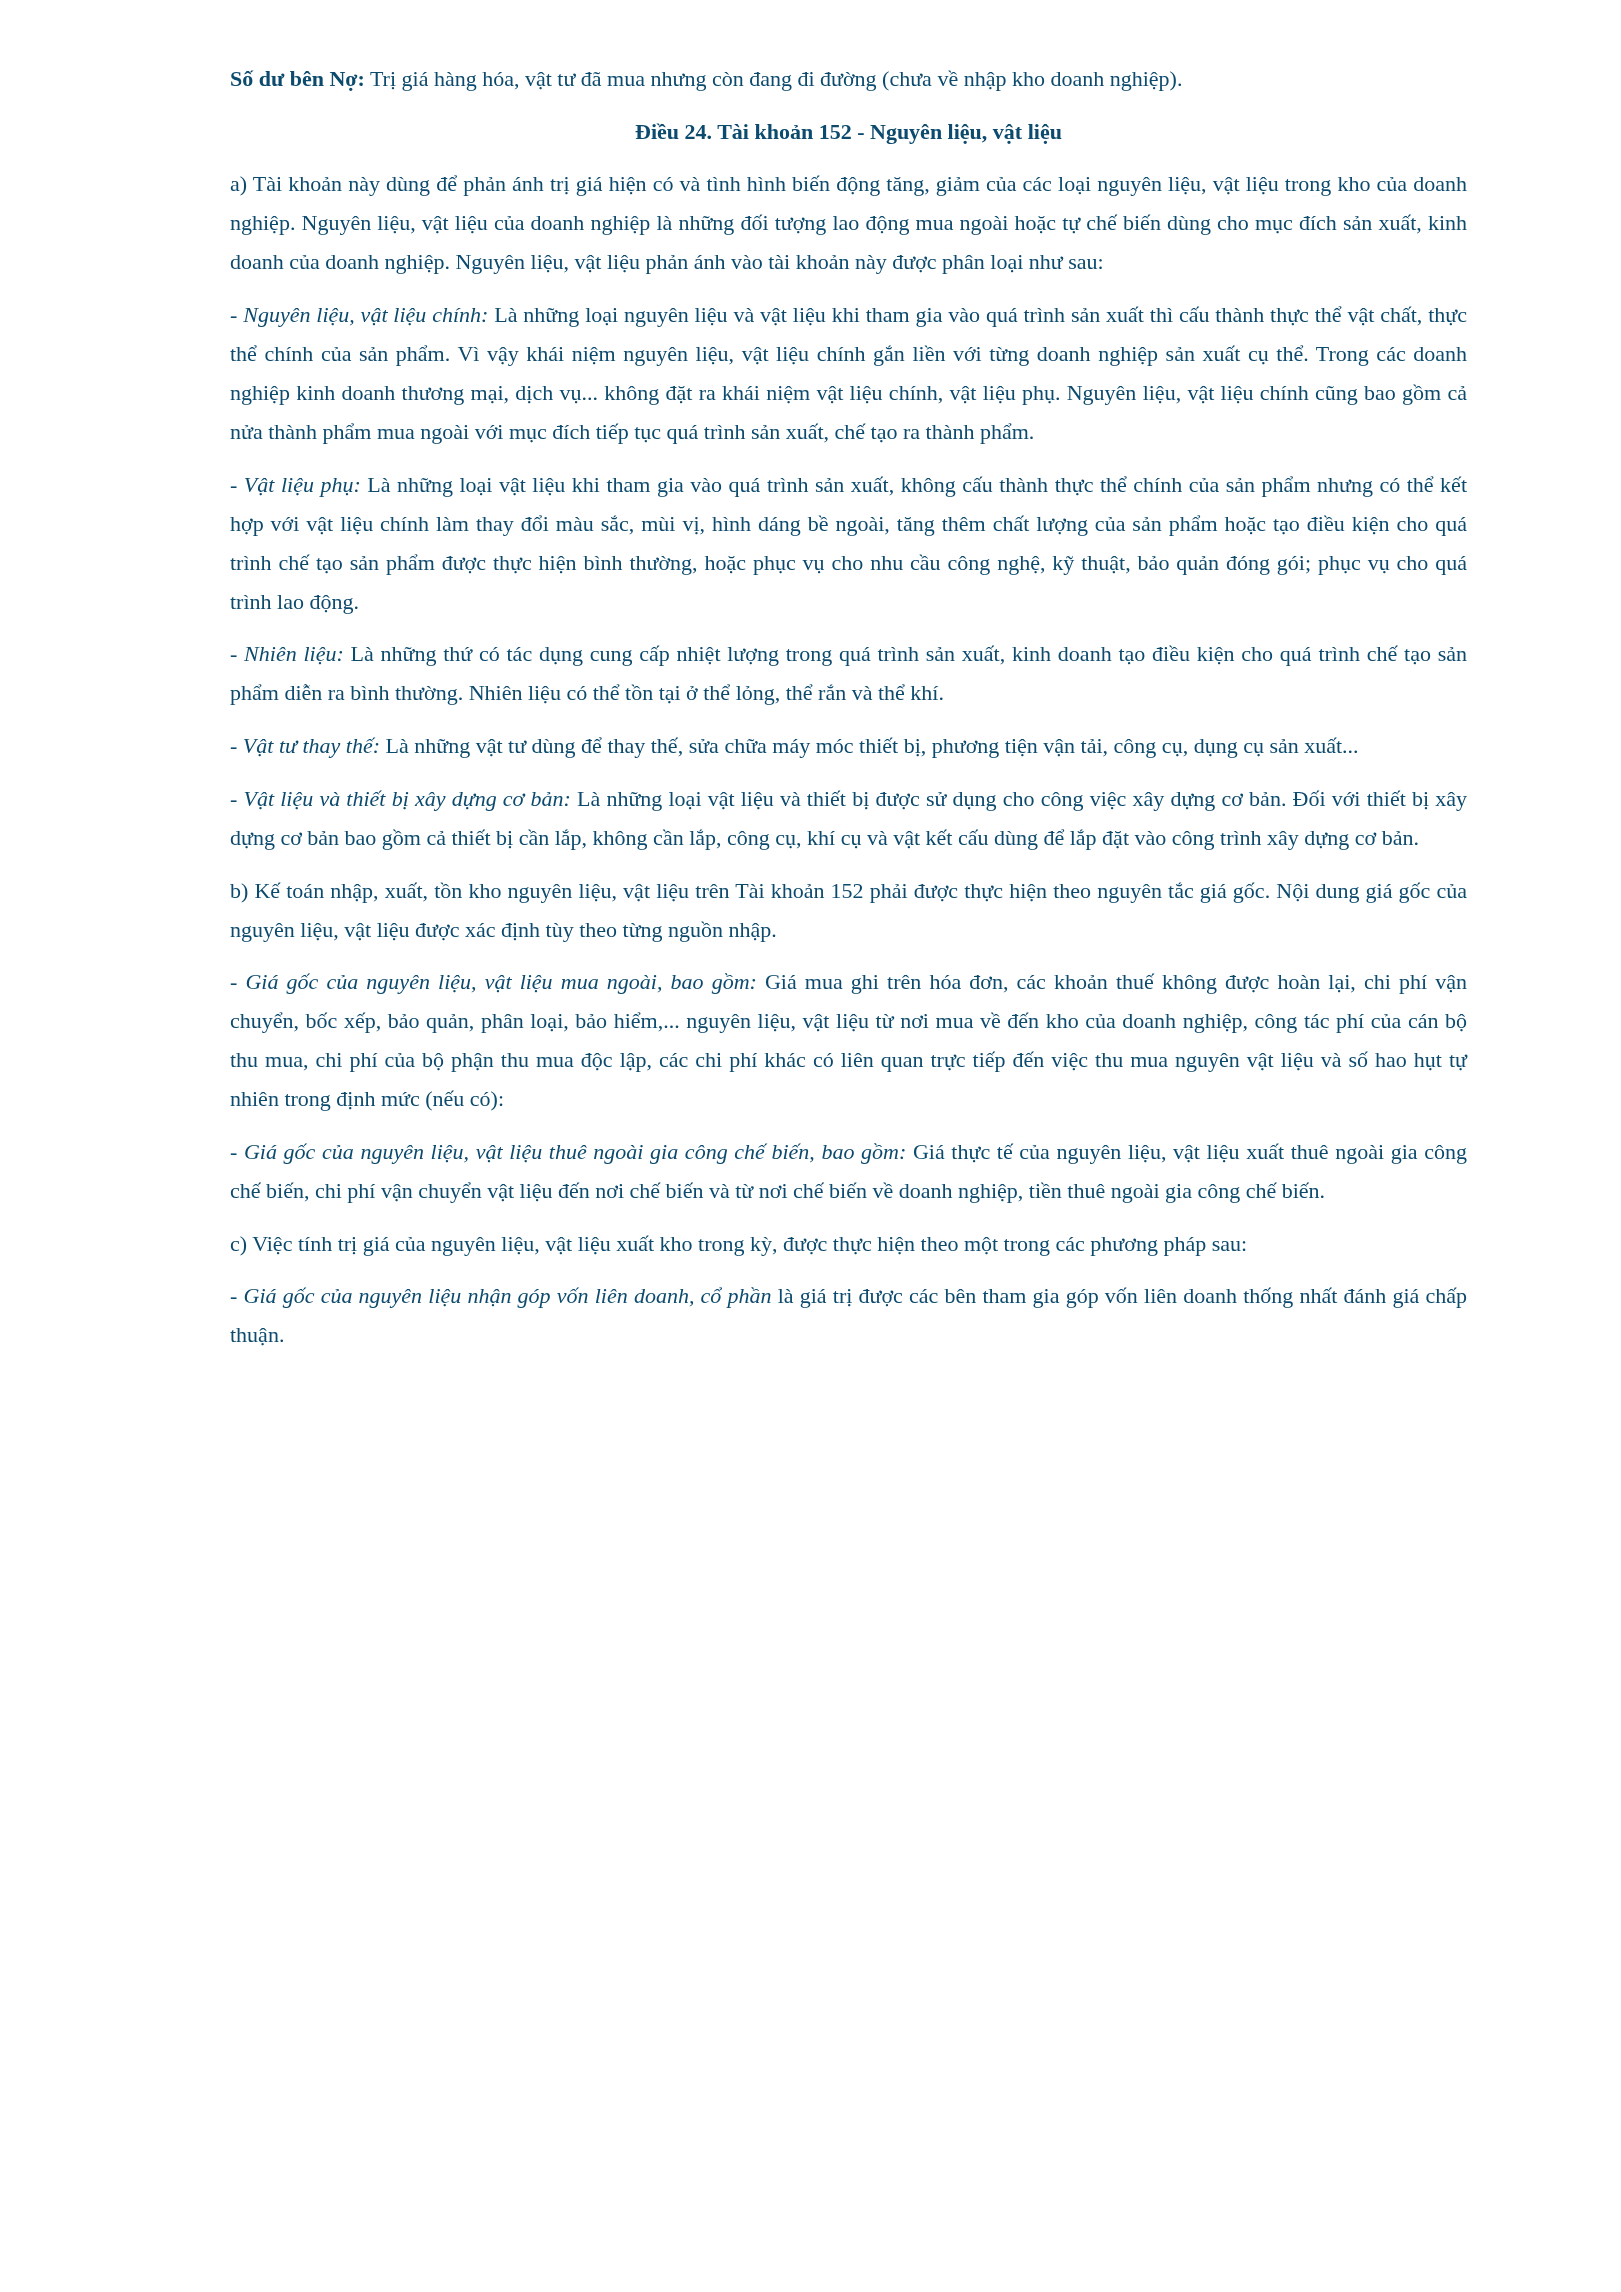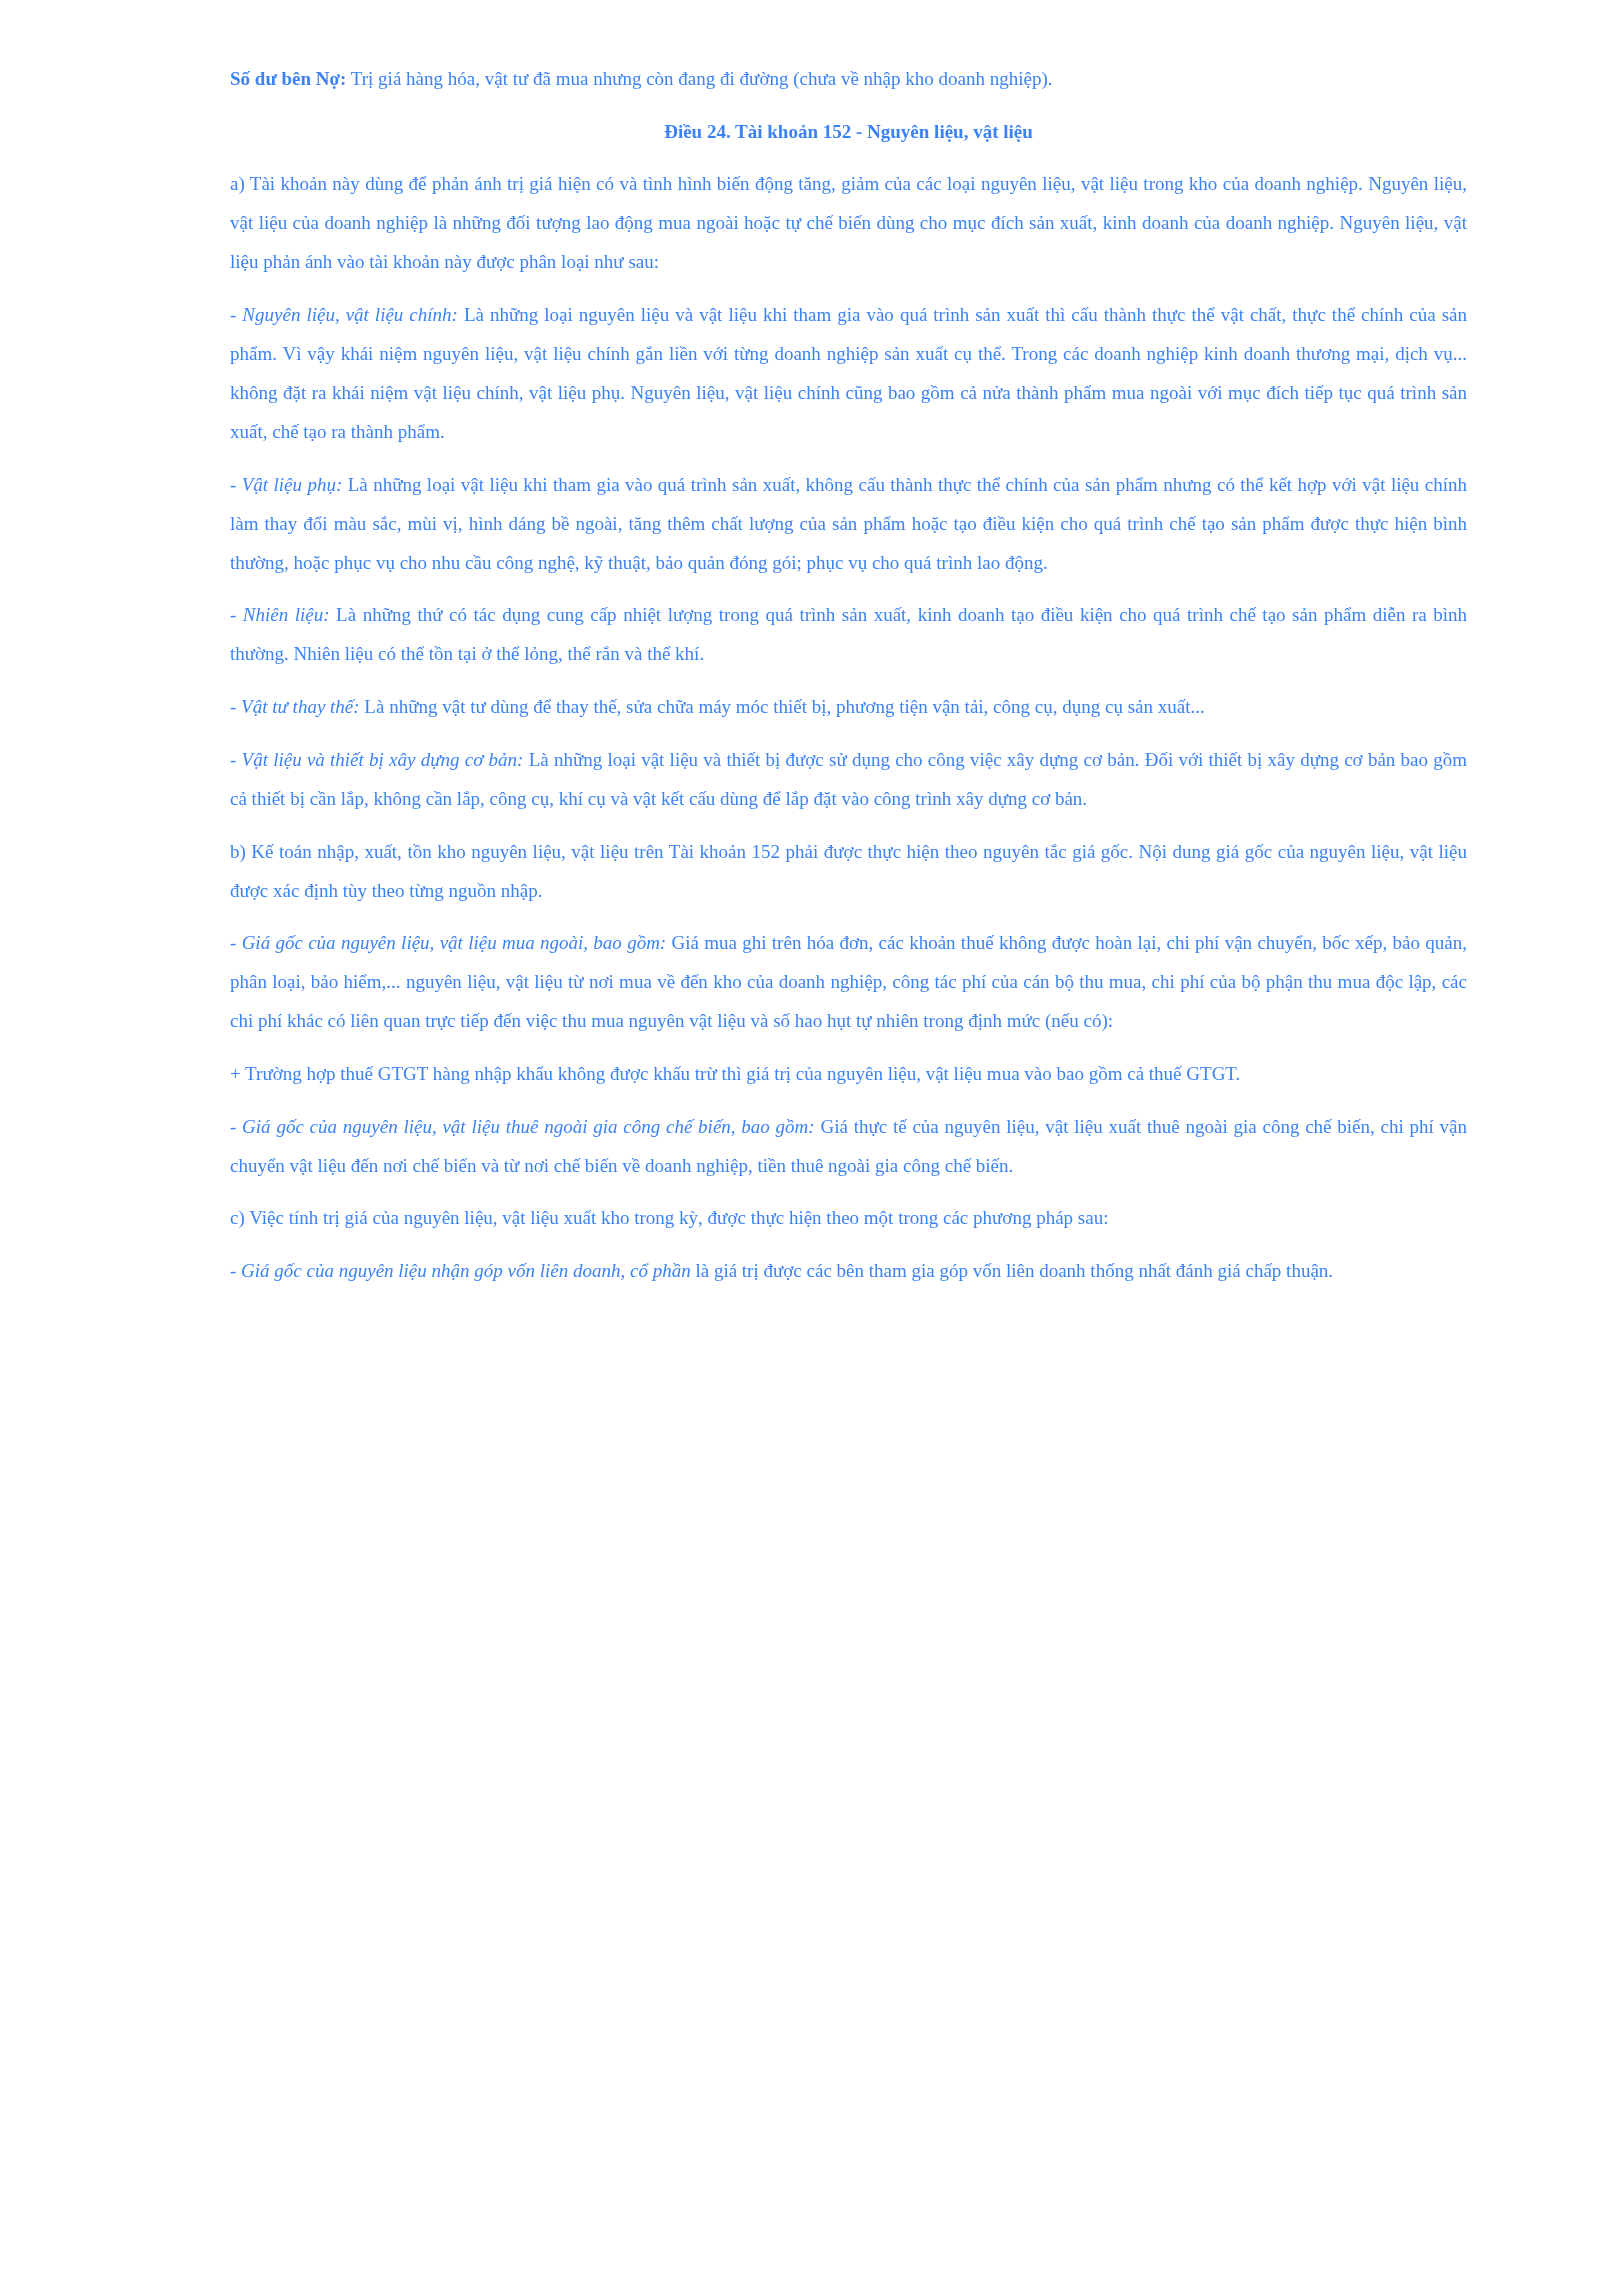--- a/index.html
+++ b/index.html
@@ -15,23 +15,23 @@
   .page {
     box-sizing: border-box;
     width: 1621px;
     height: 2293px;
     background: #ffffff;
     padding: 59px 154px 39px 230px;
     overflow: hidden;
   }
   .doc-body {
     font-family: "Liberation Serif", "DejaVu Serif", serif;
-    font-size: 19px;
+    font-size: 22px;
     line-height: 39px;
-    color: #3b82f6;
+    color: #0c4a6e;
     text-align: justify;
   }
   p.para {
     margin: 0 0 13.7px 0;
     padding: 0;
   }
   p.heading {
     text-align: center;
   }
   .b { font-weight: bold; }
@@ -45,19 +45,18 @@
       <p class="para body"><span class="b">Số dư bên Nợ:</span><span> Trị giá hàng hóa, vật tư đã mua nhưng còn đang đi đường (chưa về nhập kho doanh nghiệp).</span></p>
       <p class="para heading"><span class="b">Điều 24. Tài khoản 152 - Nguyên liệu, vật liệu</span></p>
       <p class="para body"><span>a) Tài khoản này dùng để phản ánh trị giá hiện có và tình hình biến động tăng, giảm của các loại nguyên liệu, vật liệu trong kho của doanh nghiệp. Nguyên liệu, vật liệu của doanh nghiệp là những đối tượng lao động mua ngoài hoặc tự chế biến dùng cho mục đích sản xuất, kinh doanh của doanh nghiệp. Nguyên liệu, vật liệu phản ánh vào tài khoản này được phân loại như sau:</span></p>
       <p class="para body"><span>- </span><span class="i">Nguyên liệu, vật liệu chính:</span><span> Là những loại nguyên liệu và vật liệu khi tham gia vào quá trình sản xuất thì cấu thành thực thể vật chất, thực thể chính của sản phẩm. Vì vậy khái niệm nguyên liệu, vật liệu chính gắn liền với từng doanh nghiệp sản xuất cụ thể. Trong các doanh nghiệp kinh doanh thương mại, dịch vụ... không đặt ra khái niệm vật liệu chính, vật liệu phụ. Nguyên liệu, vật liệu chính cũng bao gồm cả nửa thành phẩm mua ngoài với mục đích tiếp tục quá trình sản xuất, chế tạo ra thành phẩm.</span></p>
       <p class="para body"><span>- </span><span class="i">Vật liệu phụ:</span><span> Là những loại vật liệu khi tham gia vào quá trình sản xuất, không cấu thành thực thể chính của sản phẩm nhưng có thể kết hợp với vật liệu chính làm thay đổi màu sắc, mùi vị, hình dáng bề ngoài, tăng thêm chất lượng của sản phẩm hoặc tạo điều kiện cho quá trình chế tạo sản phẩm được thực hiện bình thường, hoặc phục vụ cho nhu cầu công nghệ, kỹ thuật, bảo quản đóng gói; phục vụ cho quá trình lao động.</span></p>
       <p class="para body"><span>- </span><span class="i">Nhiên liệu:</span><span> Là những thứ có tác dụng cung cấp nhiệt lượng trong quá trình sản xuất, kinh doanh tạo điều kiện cho quá trình chế tạo sản phẩm diễn ra bình thường. Nhiên liệu có thể tồn tại ở thể lỏng, thể rắn và thể khí.</span></p>
       <p class="para body"><span>- </span><span class="i">Vật tư thay thế:</span><span> Là những vật tư dùng để thay thế, sửa chữa máy móc thiết bị, phương tiện vận tải, công cụ, dụng cụ sản xuất...</span></p>
       <p class="para body"><span>- </span><span class="i">Vật liệu và thiết bị xây dựng cơ bản:</span><span> Là những loại vật liệu và thiết bị được sử dụng cho công việc xây dựng cơ bản. Đối với thiết bị xây dựng cơ bản bao gồm cả thiết bị cần lắp, không cần lắp, công cụ, khí cụ và vật kết cấu dùng để lắp đặt vào công trình xây dựng cơ bản.</span></p>
       <p class="para body"><span>b) Kế toán nhập, xuất, tồn kho nguyên liệu, vật liệu trên Tài khoản 152 phải được thực hiện theo nguyên tắc giá gốc. Nội dung giá gốc của nguyên liệu, vật liệu được xác định tùy theo từng nguồn nhập.</span></p>
       <p class="para body"><span>- </span><span class="i">Giá gốc của nguyên liệu, vật liệu mua ngoài, bao gồm:</span><span> Giá mua ghi trên hóa đơn, các khoản thuế không được hoàn lại, chi phí vận chuyển, bốc xếp, bảo quản, phân loại, bảo hiểm,... nguyên liệu, vật liệu từ nơi mua về đến kho của doanh nghiệp, công tác phí của cán bộ thu mua, chi phí của bộ phận thu mua độc lập, các chi phí khác có liên quan trực tiếp đến việc thu mua nguyên vật liệu và số hao hụt tự nhiên trong định mức (nếu có):</span></p>
-      <p class="para body"><span>+ Trường hợp thuế GTGT hàng nhập khẩu không được khấu trừ thì giá trị của nguyên liệu, vật liệu mua vào bao gồm cả thuế GTGT.</span></p>
       <p class="para body"><span>- </span><span class="i">Giá gốc của nguyên liệu, vật liệu thuê ngoài gia công chế biến, bao gồm:</span><span> Giá thực tế của nguyên liệu, vật liệu xuất thuê ngoài gia công chế biến, chi phí vận chuyển vật liệu đến nơi chế biến và từ nơi chế biến về doanh nghiệp, tiền thuê ngoài gia công chế biến.</span></p>
       <p class="para body"><span>c) Việc tính trị giá của nguyên liệu, vật liệu xuất kho trong kỳ, được thực hiện theo một trong các phương pháp sau:</span></p>
       <p class="para body"><span>- </span><span class="i">Giá gốc của nguyên liệu nhận góp vốn liên doanh, cổ phần</span><span> là giá trị được các bên tham gia góp vốn liên doanh thống nhất đánh giá chấp thuận.</span></p>
     </div>
 </div>
 
 
 </body></html>

